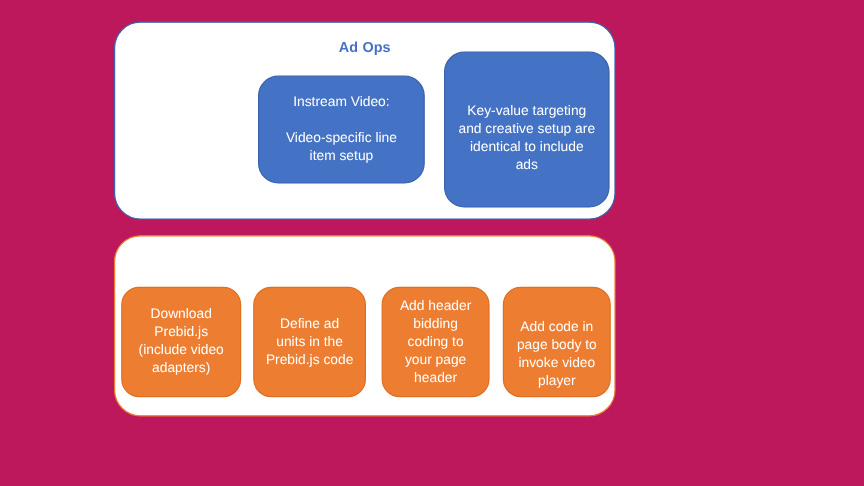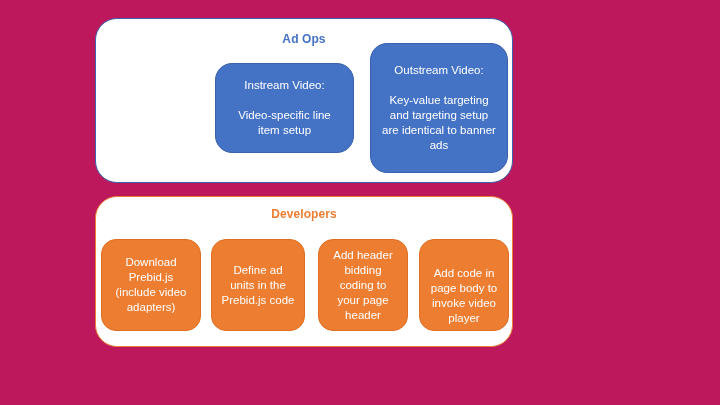--- a/index.html
+++ b/index.html
@@ -99,27 +99,25 @@
   <div class="group adops">
     <div class="group-title">Ad Ops</div>
 
 
     <div class="blue-box instream">
       <div class="box-title">Instream Video:</div>
       <div class="box-body">Video-specific line item setup</div>
     </div>
 
     <div class="blue-box outstream">
-      <div class="box-title">Outstream Video:</div>
-      <div class="box-body">Key-value targeting and targeting setup are identical to banner ads</div>
+      <div class="box-body">Key-value targeting and creative setup are identical to include ads</div>
     </div>
   </div>
 
   <div class="group devs">
-    <div class="group-title">Developers</div>
 
     <div class="orange-box s1">
       <span>Download Prebid.js (include video adapters)</span>
     </div>
 
     <div class="orange-box s2">
       <span>Define ad units in the Prebid.js code</span>
     </div>
 
     <div class="orange-box s3">

